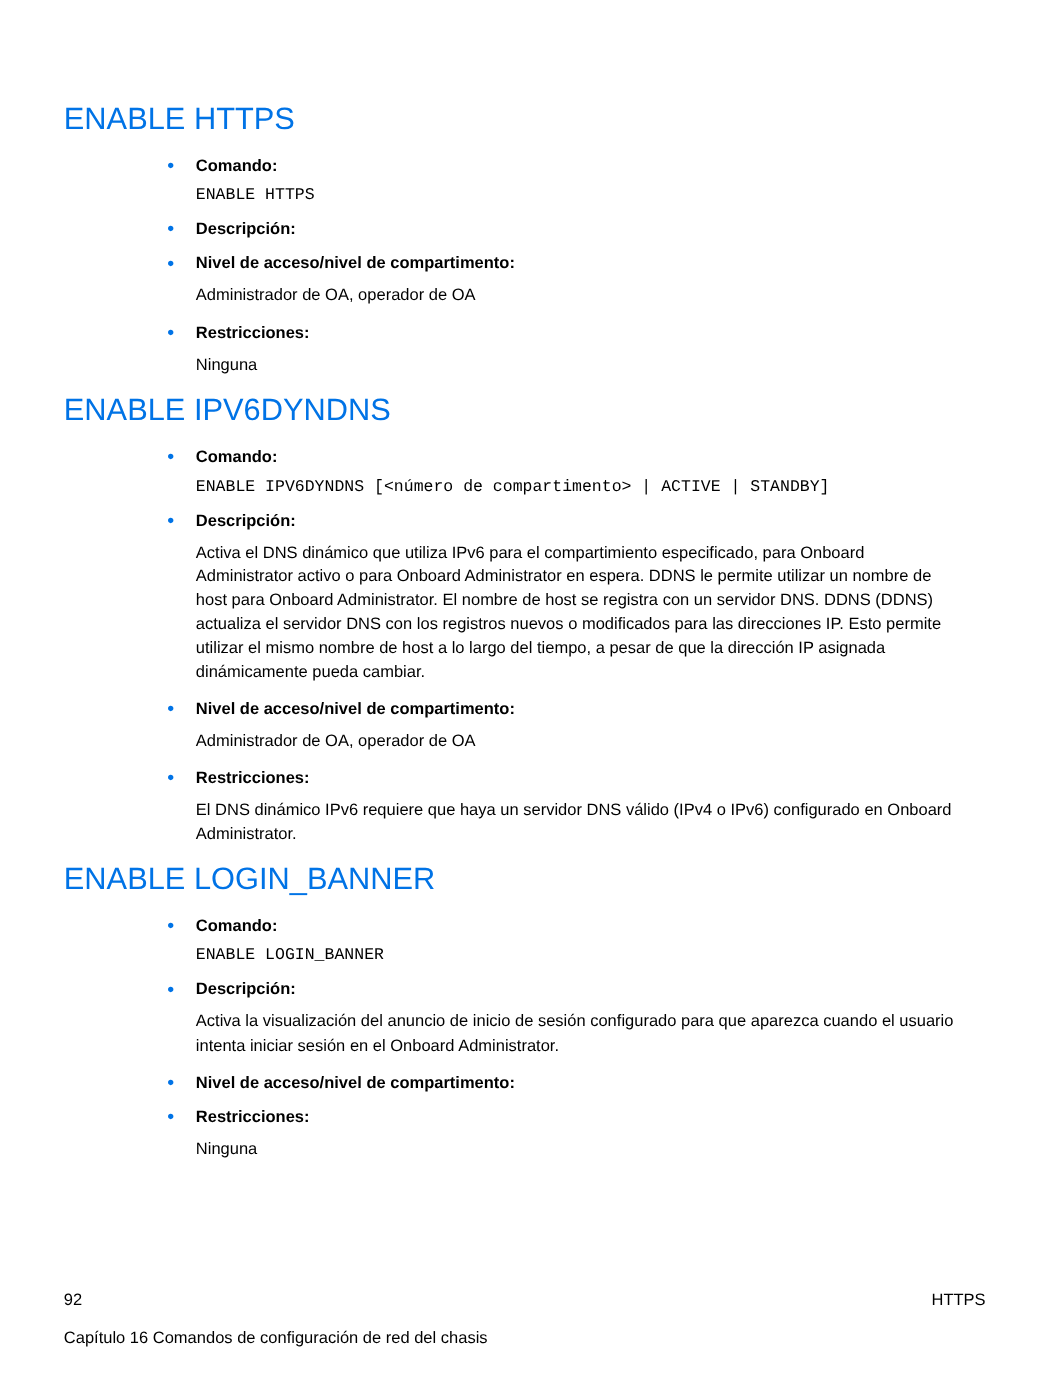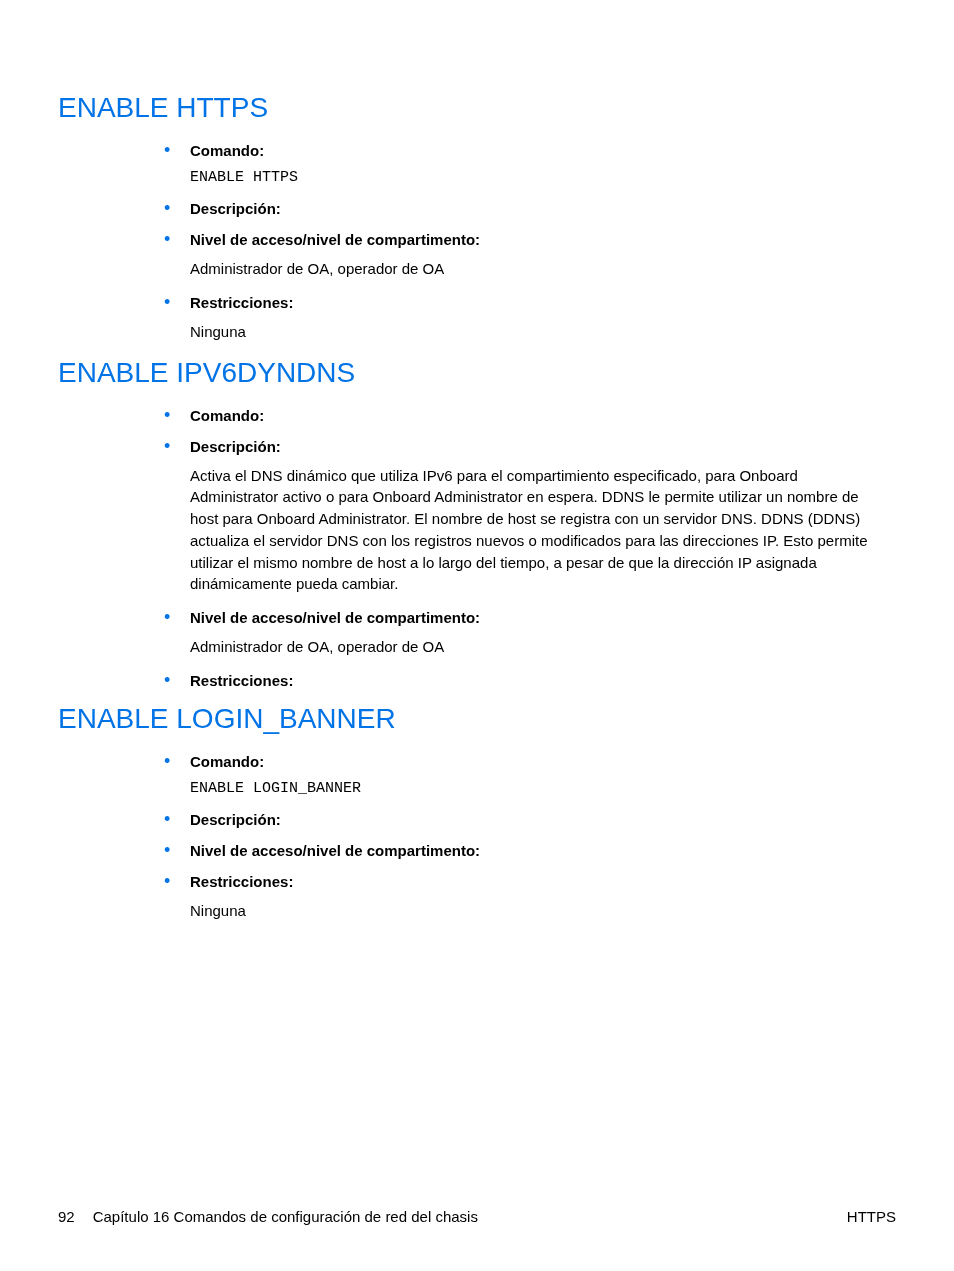--- a/index.html
+++ b/index.html
@@ -22,21 +22,20 @@
     h2.section-heading.subsequent {
     }
     ul.cmd-list {
       list-style: none;
       margin-left: 120px;
       margin-right: 20px;
     }
     ul.cmd-list > li {
       position: relative;
       margin-bottom: 14px;
-      margin-left: 12px;
     }
     ul.cmd-list > li::before {
       content: "•";
       color: #0073e6;
       font-size: 18px;
       position: absolute;
       left: -26px;
       top: -2px;
     }
     .label {
@@ -56,21 +55,21 @@
     }
     .footer {
       position: absolute;
       bottom: 46px;
       left: 58px;
       right: 58px;
       display: flex;
       justify-content: space-between;
       font-size: 15px;
     }
-    .footer-left { display: flex; gap: 18px; }
+    .footer-left { display: flex; gap: 18px; flex-direction: column; }
   </style>
 </head>
 <body>
 
 <h2 class="section-heading">ENABLE HTTPS</h2>
 <ul class="cmd-list">
   <li>
     <div class="label">Comando:</div>
     <div class="mono">ENABLE HTTPS</div>
   </li>
@@ -84,42 +83,45 @@
   <li>
     <div class="label">Restricciones:</div>
     <div class="content">Ninguna</div>
   </li>
 </ul>
 
 <h2 class="section-heading subsequent">ENABLE IPV6DYNDNS</h2>
 <ul class="cmd-list">
   <li>
     <div class="label">Comando:</div>
+    <div class="mono">ENABLE IPV6DYNDNS [&lt;número de compartimento&gt; | ACTIVE | STANDBY]</div>
   </li>
   <li>
     <div class="label">Descripción:</div>
     <div class="content">Activa el DNS dinámico que utiliza IPv6 para el compartimiento especificado, para Onboard Administrator activo o para Onboard Administrator en espera. DDNS le permite utilizar un nombre de host para Onboard Administrator. El nombre de host se registra con un servidor DNS. DDNS (DDNS) actualiza el servidor DNS con los registros nuevos o modificados para las direcciones IP. Esto permite utilizar el mismo nombre de host a lo largo del tiempo, a pesar de que la dirección IP asignada dinámicamente pueda cambiar.</div>
   </li>
   <li>
     <div class="label">Nivel de acceso/nivel de compartimento:</div>
     <div class="content">Administrador de OA, operador de OA</div>
   </li>
   <li>
     <div class="label">Restricciones:</div>
+    <div class="content">El DNS dinámico IPv6 requiere que haya un servidor DNS válido (IPv4 o IPv6) configurado en Onboard Administrator.</div>
   </li>
 </ul>
 
 <h2 class="section-heading subsequent">ENABLE LOGIN_BANNER</h2>
 <ul class="cmd-list">
   <li>
     <div class="label">Comando:</div>
     <div class="mono">ENABLE LOGIN_BANNER</div>
   </li>
   <li>
     <div class="label">Descripción:</div>
+    <div class="content">Activa la visualización del anuncio de inicio de sesión configurado para que aparezca cuando el usuario intenta iniciar sesión en el Onboard Administrator.</div>
   </li>
   <li>
     <div class="label">Nivel de acceso/nivel de compartimento:</div>
   </li>
   <li>
     <div class="label">Restricciones:</div>
     <div class="content">Ninguna</div>
   </li>
 </ul>
 

